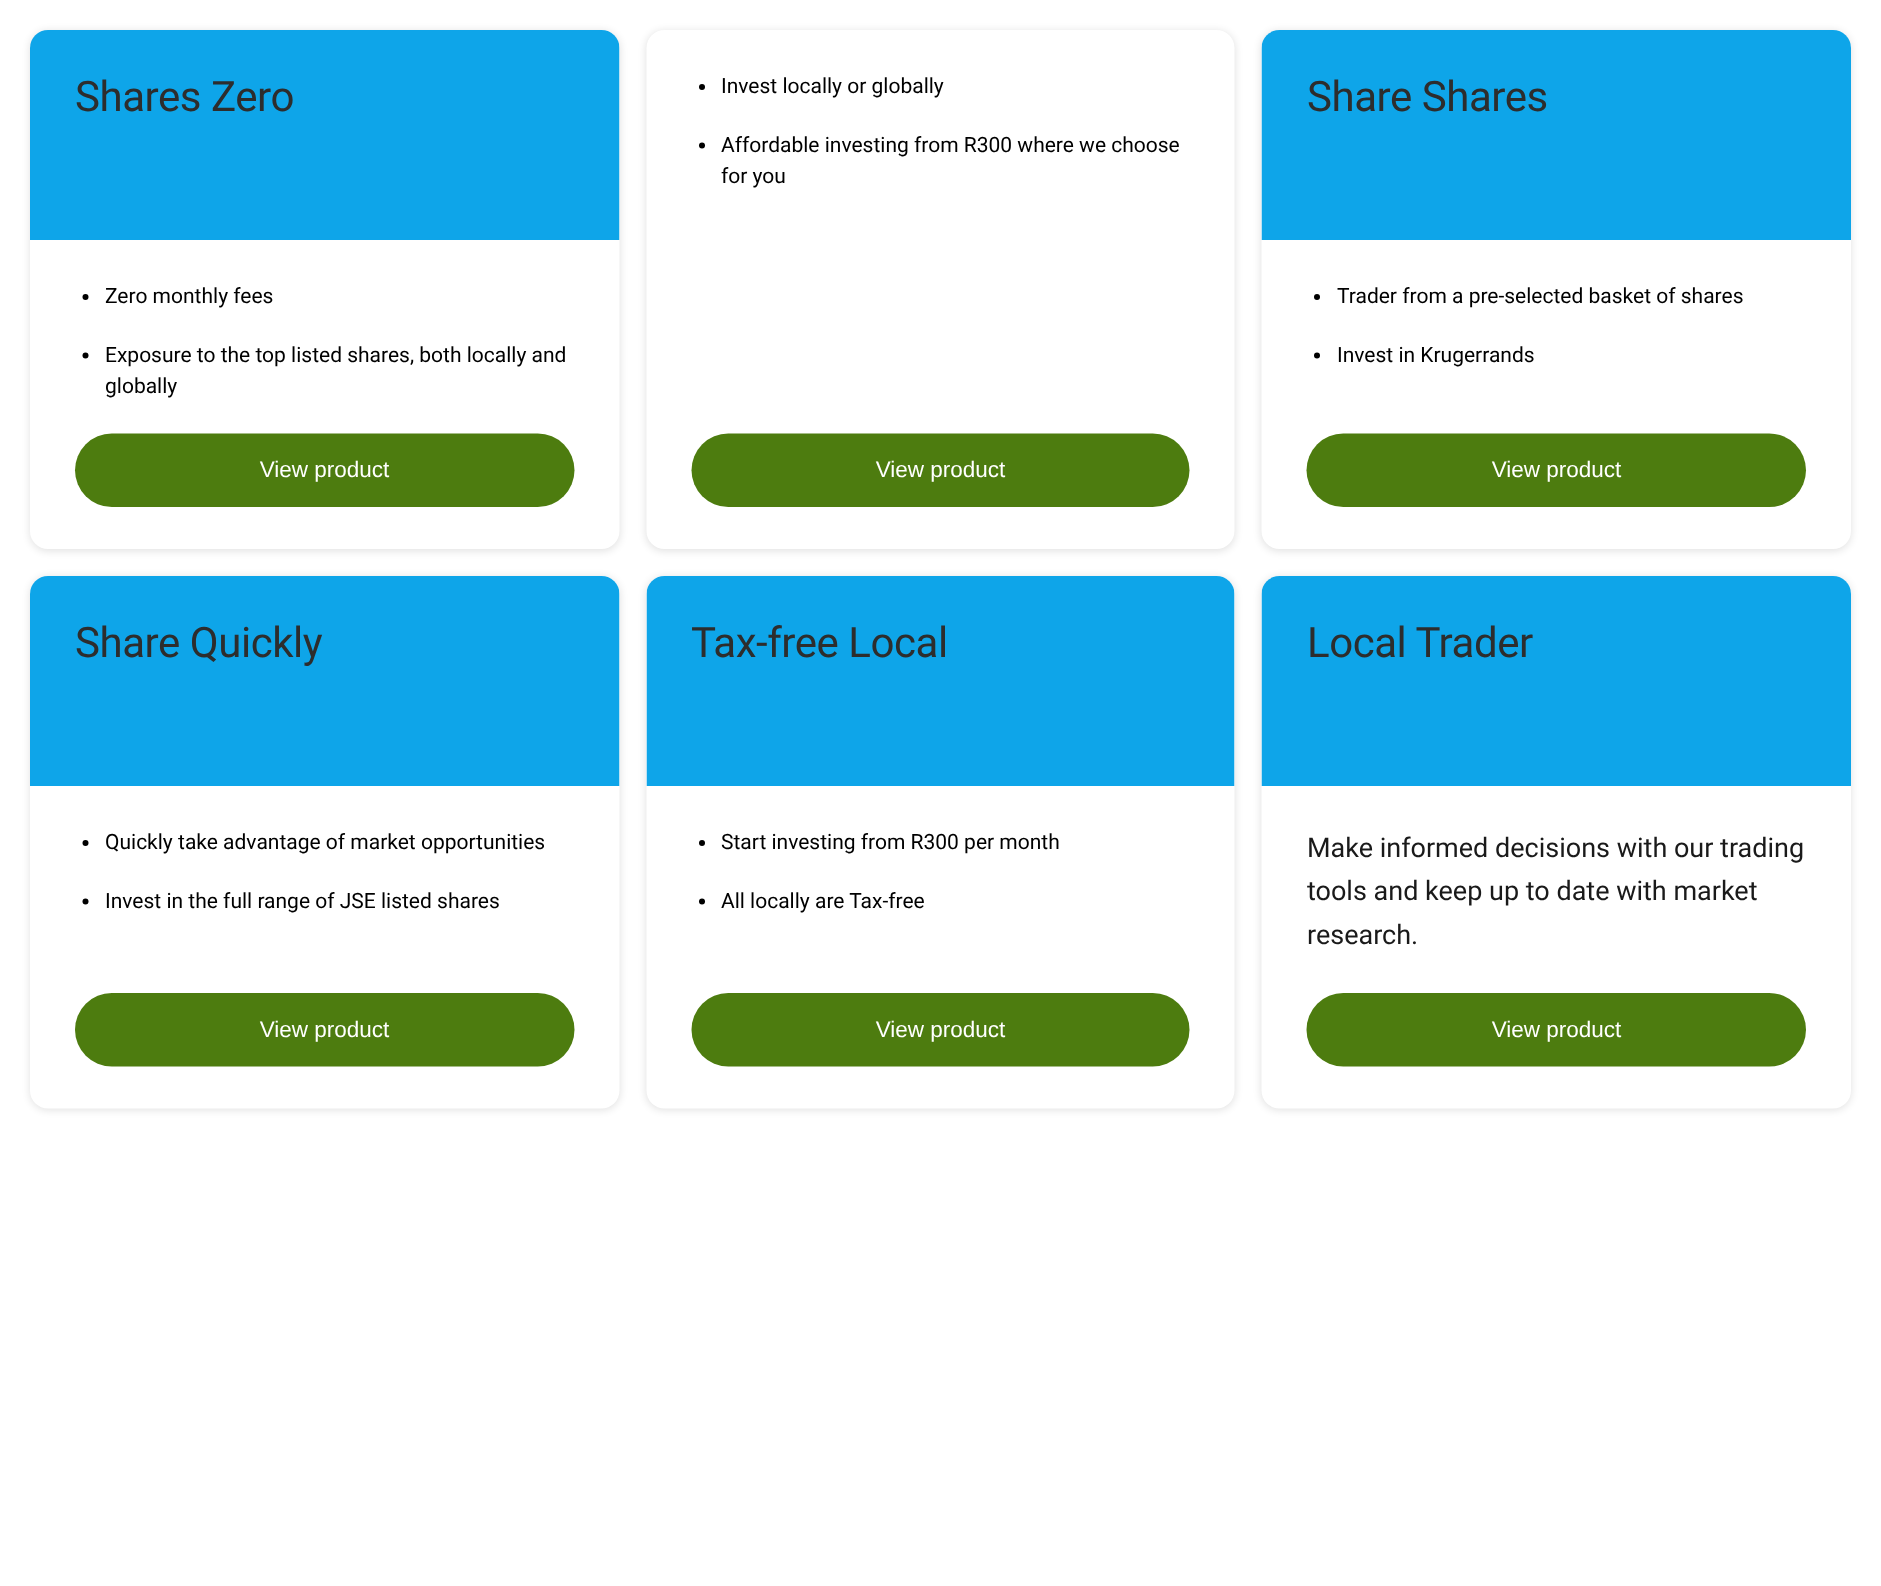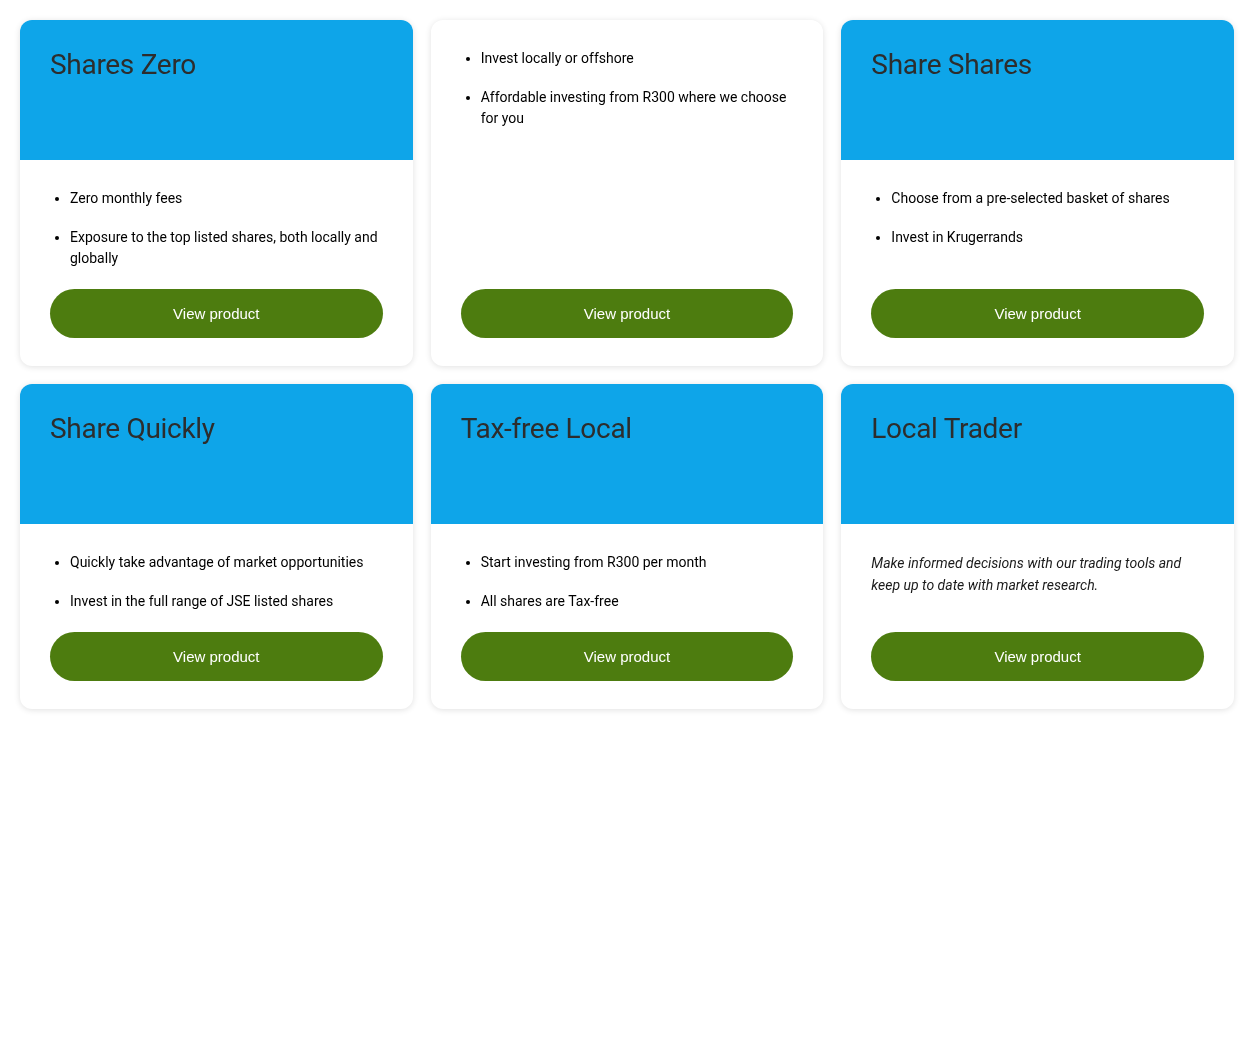--- a/index.html
+++ b/index.html
@@ -65,26 +65,25 @@
       color: #000000;
       margin-bottom: 18px;
       line-height: 1.5;
     }
 
     .features-list li:last-child {
       margin-bottom: 0;
     }
 
     .description-text {
-      font-size: 14px;
+      font-size: 18px;
       color: #1a1a1a;
       line-height: 1.6;
       flex: 1;
       margin-bottom: 24px;
-      font-style: italic;
     }
 
     .btn-view-product {
       display: block;
       width: 100%;
       padding: 16px 20px;
       background: #4d7c0f;
       color: #fff;
       border: none;
       border-radius: 30px;
@@ -112,34 +111,34 @@
           <li>Zero monthly fees</li>
           <li>Exposure to the top listed shares, both locally and globally</li>
         </ul>
         <div class="spacer"></div>
         <button class="btn-view-product">View product</button>
       </div>
     </div>
     <div class="card">
       <div class="card-body">
         <ul class="features-list">
-          <li>Invest locally or offshore</li>
+          <li>Invest locally or globally</li>
           <li>Affordable investing from R300 where we choose for you</li>
         </ul>
         <div class="spacer"></div>
         <button class="btn-view-product">View product</button>
       </div>
     </div>
     <div class="card">
       <div class="card-header">
         <h2>Share Shares</h2>
       </div>
       <div class="card-body">
         <ul class="features-list">
-          <li>Choose from a pre-selected basket of shares</li>
+          <li>Trader from a pre-selected basket of shares</li>
           <li>Invest in Krugerrands</li>
         </ul>
         <div class="spacer"></div>
         <button class="btn-view-product">View product</button>
       </div>
     </div>
     <div class="card">
       <div class="card-header">
         <h2>Share Quickly</h2>
       </div>
@@ -152,21 +151,21 @@
         <button class="btn-view-product">View product</button>
       </div>
     </div>
     <div class="card">
       <div class="card-header">
         <h2>Tax-free Local</h2>
       </div>
       <div class="card-body">
         <ul class="features-list">
           <li>Start investing from R300 per month</li>
-          <li>All shares are Tax-free</li>
+          <li>All locally are Tax-free</li>
         </ul>
         <div class="spacer"></div>
         <button class="btn-view-product">View product</button>
       </div>
     </div>
     <div class="card">
       <div class="card-header">
         <h2>Local Trader</h2>
       </div>
       <div class="card-body">

